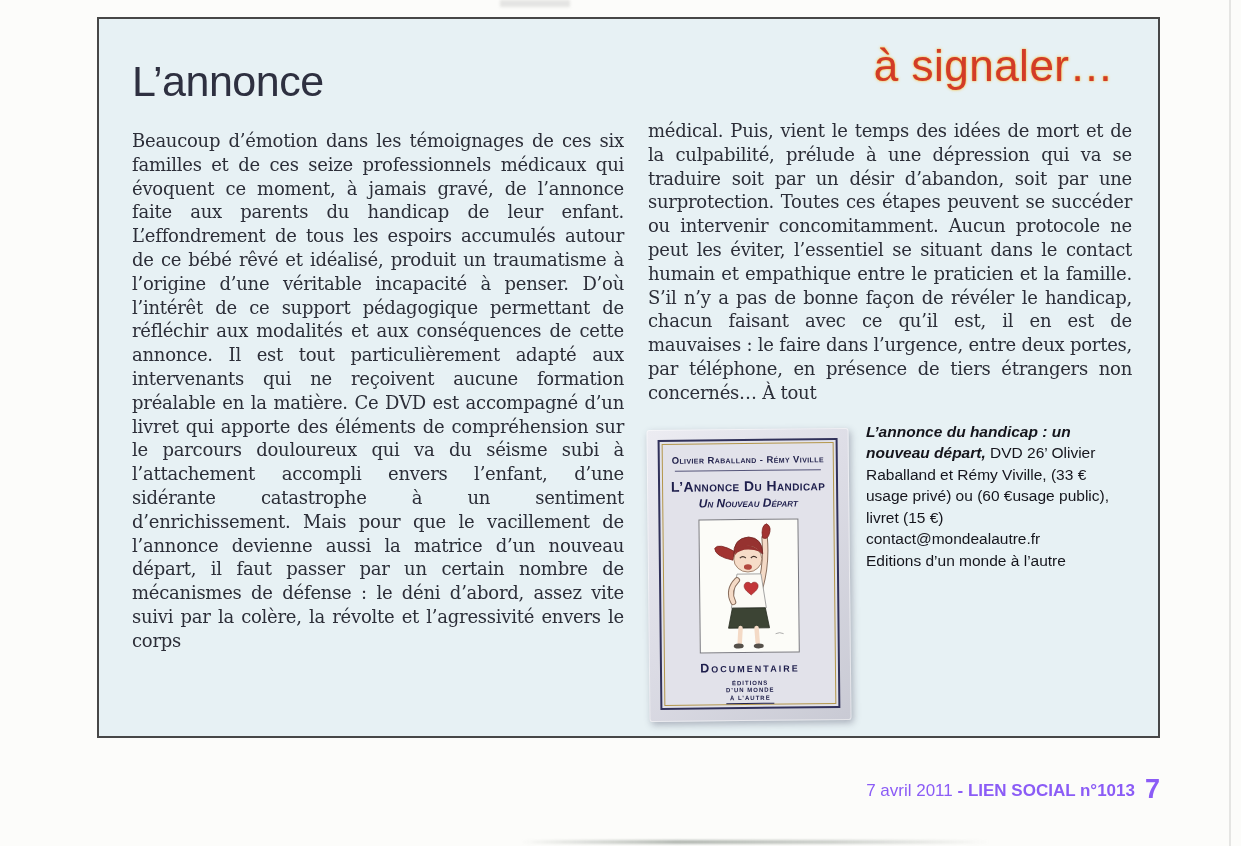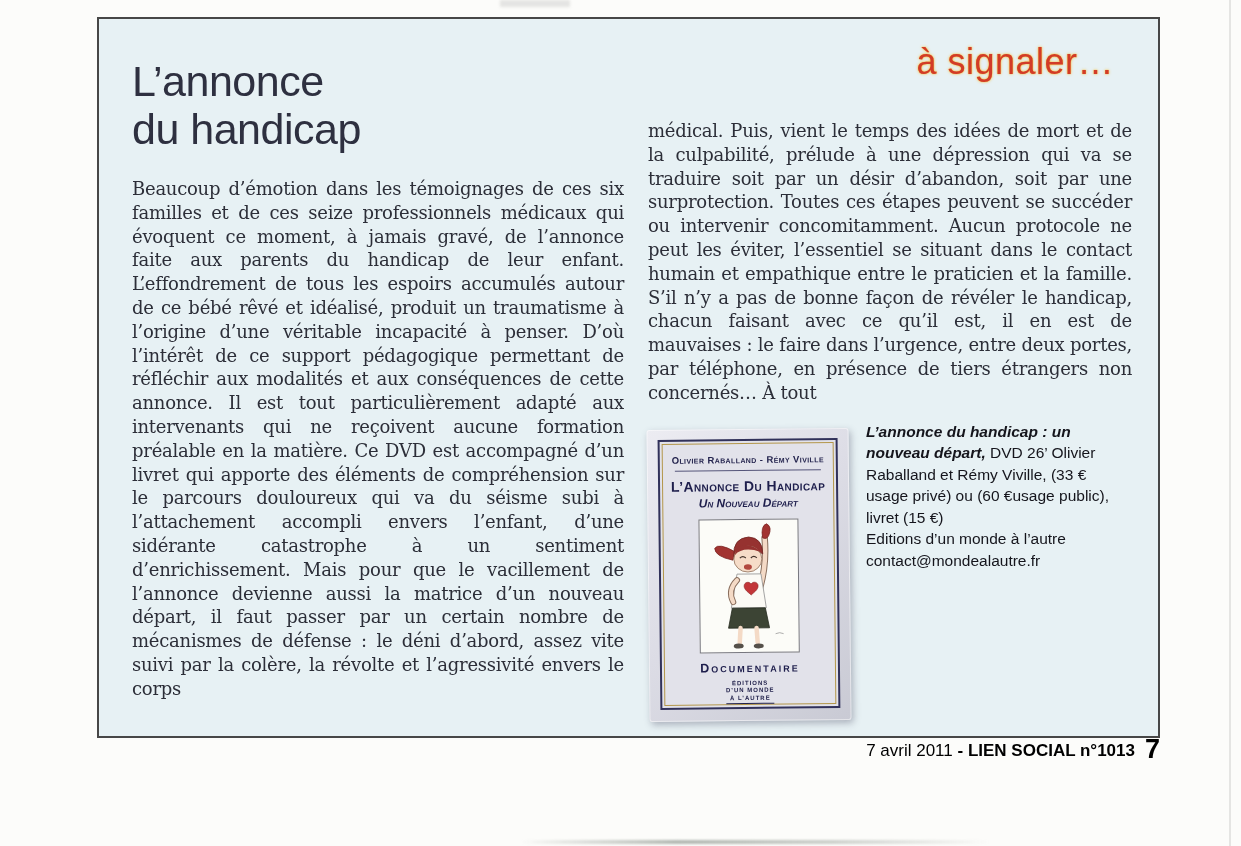--- a/index.html
+++ b/index.html
@@ -21,21 +21,21 @@
     background:#d6d6d4; opacity:.6; }
 
   
   .content-box {
     position:absolute; left:97px; top:17px; width:1063px; height:721px;
     box-sizing:border-box; background:#e7f1f4; border:2px solid #474747;
   }
 
   .signal {
     position:absolute; top:22px; right:44px;
-    font-size:36px; letter-spacing:.5px; color:#d23b28;
+    font-size:44px; letter-spacing:.5px; color:#d23b28;
     text-shadow:0 0 3px rgba(248,186,40,.85), 0 0 1px rgba(248,186,40,.9);
   }
 
   .columns {
     position:absolute; left:33px; right:26px; top:0; bottom:0;
     display:flex; gap:24px;
   }
   .col-left  { flex:0 0 492px; width:492px; padding-top:38px; box-sizing:border-box; }
   .col-right { flex:1; padding-top:100px; box-sizing:border-box; }
 
@@ -108,39 +108,39 @@
   .caption {
     margin-top:16px;
     font-family:"Liberation Sans", sans-serif;
     font-size:15.5px; line-height:21.5px; color:#15151c;
   }
   .cap-title { font-weight:bold; font-style:italic; }
   .caption .cap-line { display:block; }
 
   
   .footer {
-    position:absolute; right:81px; top:734px;
-    font-size:17px; color:#000000; white-space:nowrap;text-align:right;
+    position:absolute; right:81px; top:774px;
+    font-size:17px; color:#8b5cf6; white-space:nowrap;text-align:right;
   }
   .footer .f-bold { font-weight:bold; }
   .footer .f-page { font-weight:bold; font-size:27px; margin-left:10px; vertical-align:-2px; }
 </style>
 </head>
 <body>
 
 <div class="scan-page">
 
   <div class="content-box">
 
     <div class="signal">à signaler…</div>
 
     <div class="columns">
 
       <div class="col-left">
-        <h1 class="title"><span>L’annonce</span><br><span>du handicap</span></h1>
+        <h1 class="title"><span>L’annonce</span><br></h1>
         <p class="body-text">Beaucoup d’émotion dans les témoignages de ces six familles et de ces seize professionnels médicaux qui évoquent ce moment, à jamais gravé, de l’annonce faite aux parents du handicap de leur enfant. L’effondrement de tous les espoirs accumulés autour de ce bébé rêvé et idéalisé, produit un traumatisme à l’origine d’une véritable incapacité à penser. D’où l’intérêt de ce support pédagogique permettant de réfléchir aux modalités et aux conséquences de cette annonce. Il est tout particulièrement adapté aux intervenants qui ne reçoivent aucune formation préalable en la matière. Ce DVD est accompagné d’un livret qui apporte des éléments de compréhension sur le parcours douloureux qui va du séisme subi à l’attachement accompli envers l’enfant, d’une sidérante catastrophe à un sentiment d’enrichissement. Mais pour que le vacillement de l’annonce devienne aussi la matrice d’un nouveau départ, il faut passer par un certain nombre de mécanismes de défense : le déni d’abord, assez vite suivi par la colère, la révolte et l’agressivité envers le corps</p>
       </div>
 
       <div class="col-right">
         <p class="body-text">médical. Puis, vient le temps des idées de mort et de la culpabilité, prélude à une dépression qui va se traduire soit par un désir d’abandon, soit par une surprotection. Toutes ces étapes peuvent se succéder ou intervenir concomitamment. Aucun protocole ne peut les éviter, l’essentiel se situant dans le contact humain et empathique entre le praticien et la famille. S’il n’y a pas de bonne façon de révéler le handicap, chacun faisant avec ce qu’il est, il en est de mauvaises : le faire dans l’urgence, entre deux portes, par téléphone, en présence de tiers étrangers non concernés… À tout</p>
 
         <div class="wrap-zone">
 
           <div class="dvd">
             <div class="dvd-frame">
@@ -194,22 +194,22 @@
                   <div>d’un monde</div>
                   <div class="pub-last">à l’autre</div>
                 </div>
               </div>
             </div>
           </div>
 
 
           <div class="caption">
             <span class="cap-title">L’annonce du handicap : un nouveau départ,</span><span> DVD 26’ Olivier Raballand et Rémy Viville, (33 € usage privé) ou (60 €usage public), livret (15 €)</span>
+            <span class="cap-line">contact@mondealautre.fr</span>
             <span class="cap-line">Editions d’un monde à l’autre</span>
-            <span class="cap-line">contact@mondealautre.fr</span>
           </div>
 
         </div>
       </div>
 
     </div>
   </div>
 
   <div class="footer">
     <span>7 avril 2011</span><span class="f-bold"> - </span><span class="f-bold">LIEN SOCIAL n°1013</span><span class="f-page">7</span>

